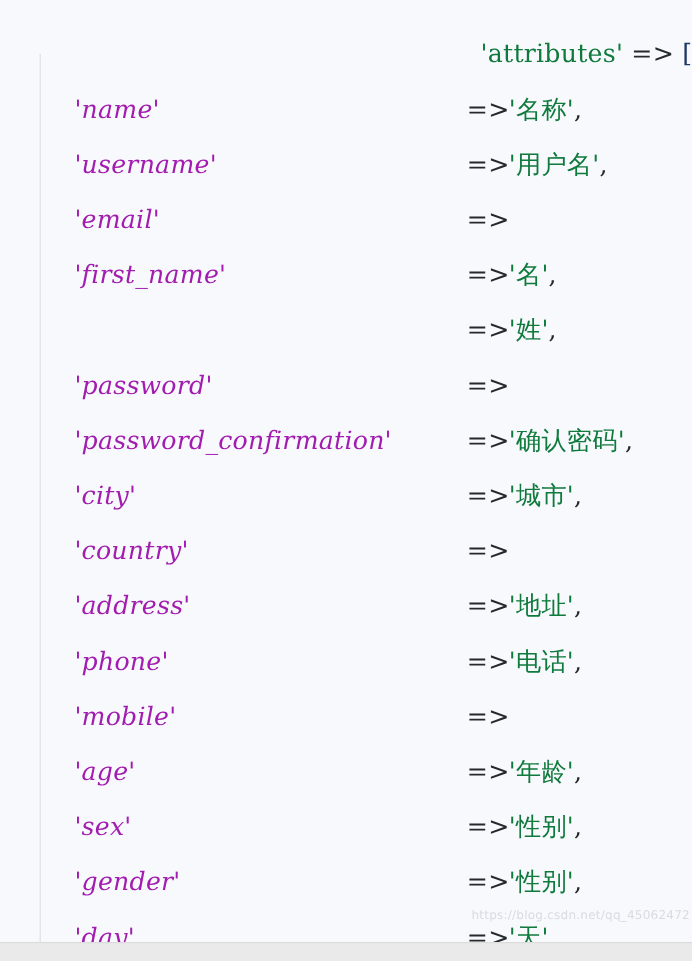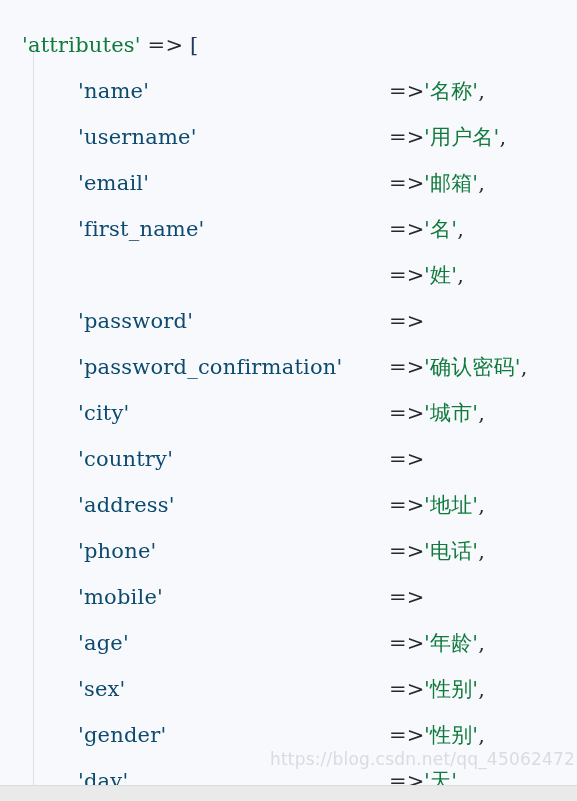--- a/index.html
+++ b/index.html
@@ -66,29 +66,31 @@
     height: 46px;
     line-height: 46px;
     white-space: pre;
     font-family: "DejaVu Serif", "Liberation Serif", serif;
     font-size: 21px;
     letter-spacing: 0.2px;
   }
 
   
   .line-header {
-    padding-left: 22px;
+    padding-left: 32px;
+    text-align: right;
   }
 
   
   .entry-key {
     position: absolute;
-    left: 78px;
+    left: 62px;
     top: 0;
-    color: #0c4a6e;
+    color: #a21caf;
+    font-style: italic;
   }
 
   .entry-arrow {
     position: absolute;
     left: 389px;
     top: 0;
     color: #24292e;
   }
 
   .entry-val {
@@ -109,21 +111,21 @@
   .tok-str   { color: #107a3d; }
   .tok-punct { color: #24292e; }
   .tok-brack { color: #1f3864; }
 
   
   .watermark {
     position: absolute;
     right: 2px;
     bottom: 16px;
     font-family: "DejaVu Sans", "Liberation Sans", sans-serif;
-    font-size: 17px;
+    font-size: 10px;
     color: #d8dbe2;
     letter-spacing: 0.2px;
     white-space: nowrap;
     user-select: none;
     margin-top: 14px;
   }
 </style>
 </head>
 <body>
 
@@ -133,21 +135,21 @@
 
     <div class="indent-guide"></div>
 
     <div class="code-lines">
 
       <div class="code-line line-header"><span class="tok-str">'attributes'</span><span class="tok-punct"> </span><span class="tok-punct">=&gt;</span><span class="tok-punct"> </span><span class="tok-brack">[</span></div>
 
       <div id="entries-host">
           <div class="code-line"><span class="entry-key">'name'</span><span class="entry-arrow">=&gt;</span><span class="entry-val"><span>'名称'</span><span class="entry-comma">,</span></span></div>
           <div class="code-line"><span class="entry-key">'username'</span><span class="entry-arrow">=&gt;</span><span class="entry-val"><span>'用户名'</span><span class="entry-comma">,</span></span></div>
-          <div class="code-line"><span class="entry-key">'email'</span><span class="entry-arrow">=&gt;</span><span class="entry-val"><span>'邮箱'</span><span class="entry-comma">,</span></span></div>
+          <div class="code-line"><span class="entry-key">'email'</span><span class="entry-arrow">=&gt;</span></div>
           <div class="code-line"><span class="entry-key">'first_name'</span><span class="entry-arrow">=&gt;</span><span class="entry-val"><span>'名'</span><span class="entry-comma">,</span></span></div>
           <div class="code-line"><span class="entry-arrow">=&gt;</span><span class="entry-val"><span>'姓'</span><span class="entry-comma">,</span></span></div>
           <div class="code-line"><span class="entry-key">'password'</span><span class="entry-arrow">=&gt;</span></div>
           <div class="code-line wide"><span class="entry-key">'password_confirmation'</span><span class="entry-arrow">=&gt;</span><span class="entry-val"><span>'确认密码'</span><span class="entry-comma">,</span></span></div>
           <div class="code-line"><span class="entry-key">'city'</span><span class="entry-arrow">=&gt;</span><span class="entry-val"><span>'城市'</span><span class="entry-comma">,</span></span></div>
           <div class="code-line"><span class="entry-key">'country'</span><span class="entry-arrow">=&gt;</span></div>
           <div class="code-line"><span class="entry-key">'address'</span><span class="entry-arrow">=&gt;</span><span class="entry-val"><span>'地址'</span><span class="entry-comma">,</span></span></div>
           <div class="code-line"><span class="entry-key">'phone'</span><span class="entry-arrow">=&gt;</span><span class="entry-val"><span>'电话'</span><span class="entry-comma">,</span></span></div>
           <div class="code-line"><span class="entry-key">'mobile'</span><span class="entry-arrow">=&gt;</span></div>
           <div class="code-line"><span class="entry-key">'age'</span><span class="entry-arrow">=&gt;</span><span class="entry-val"><span>'年龄'</span><span class="entry-comma">,</span></span></div>

